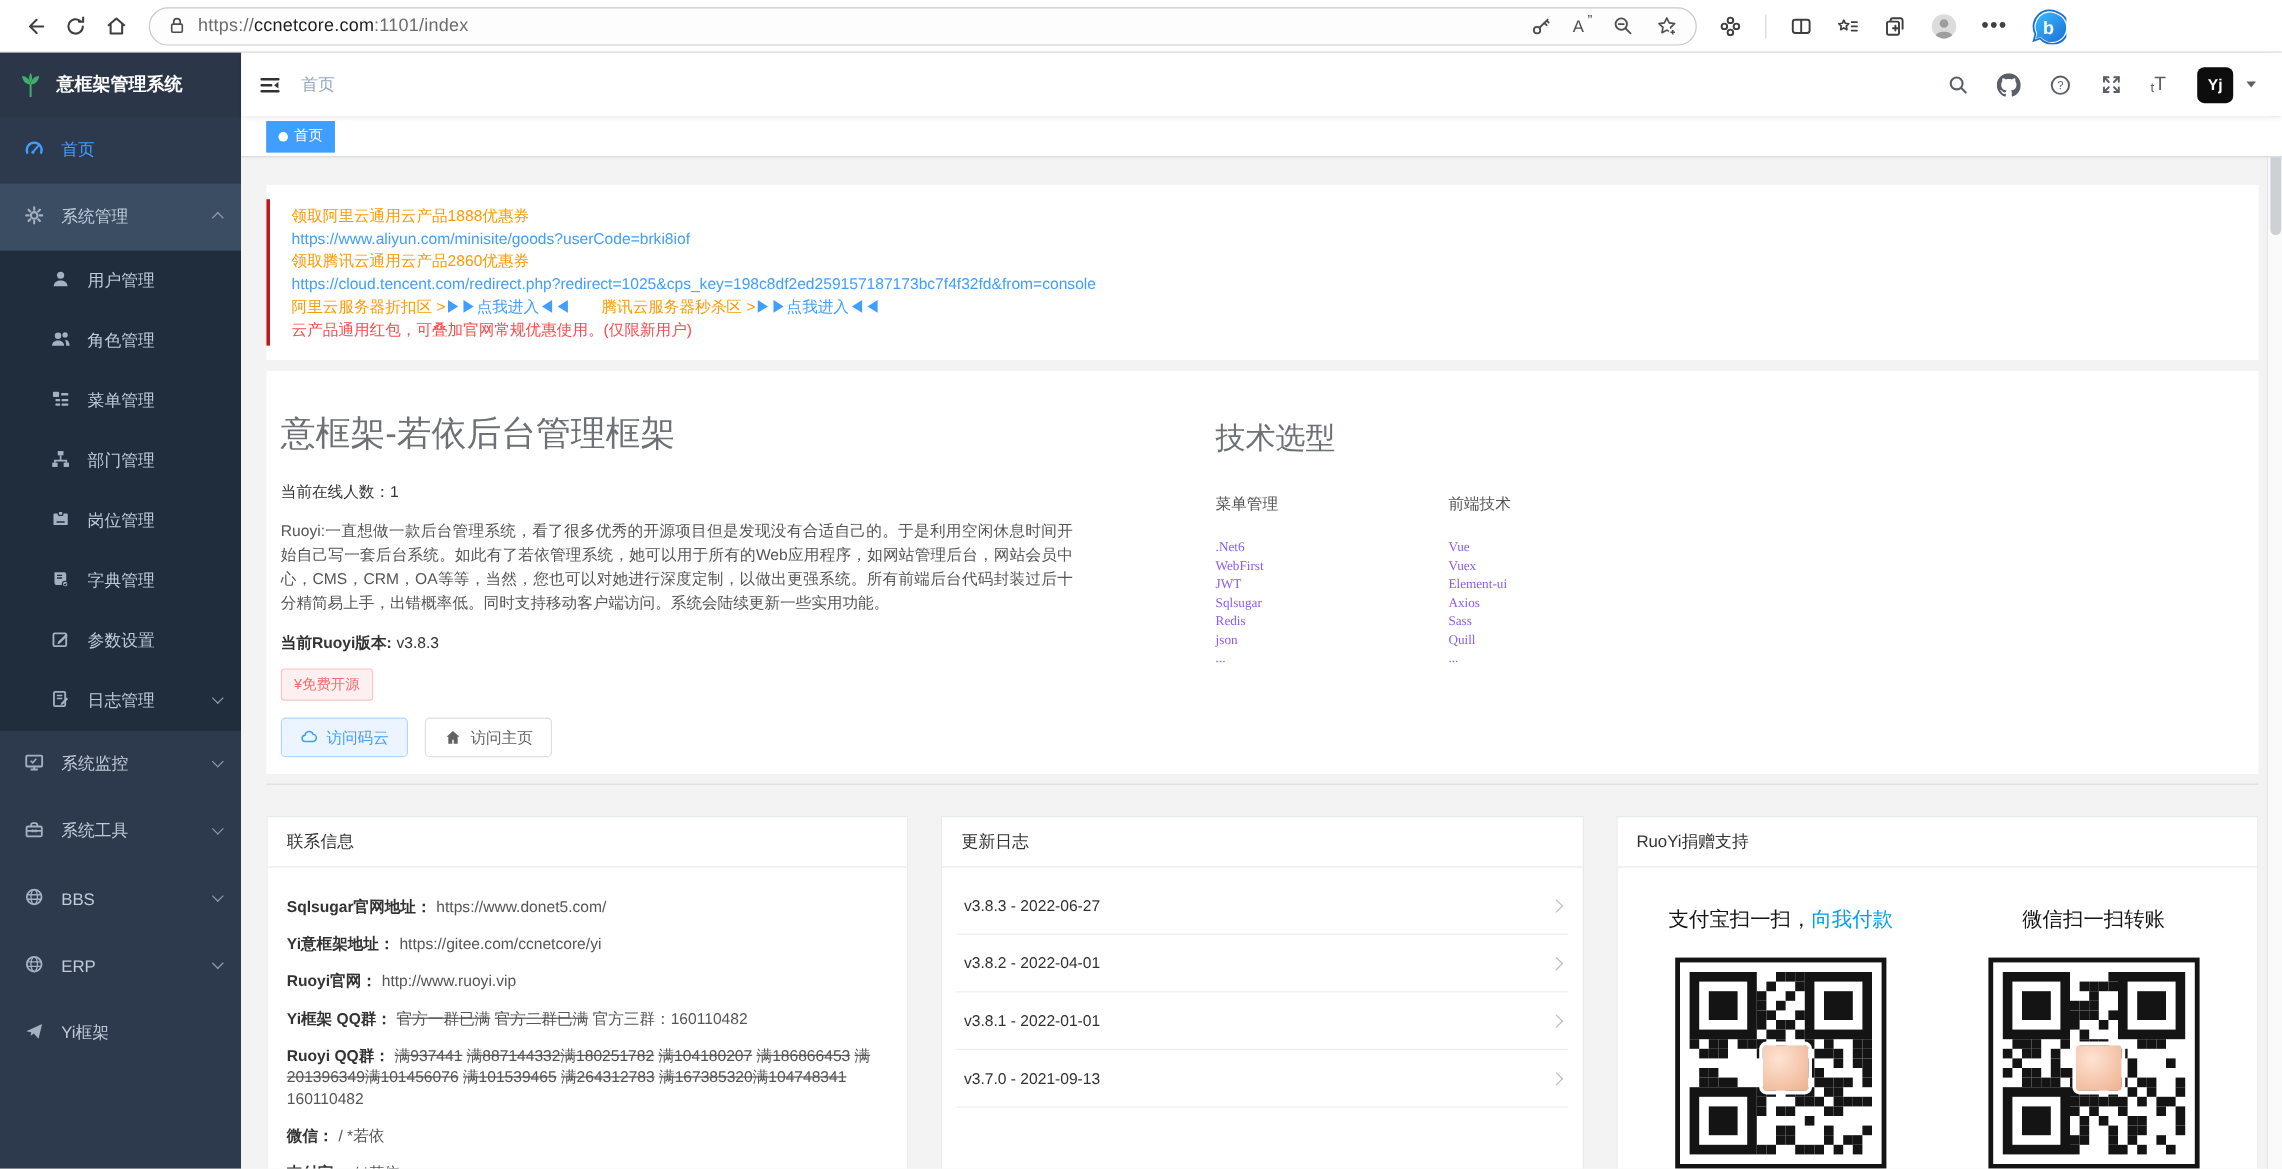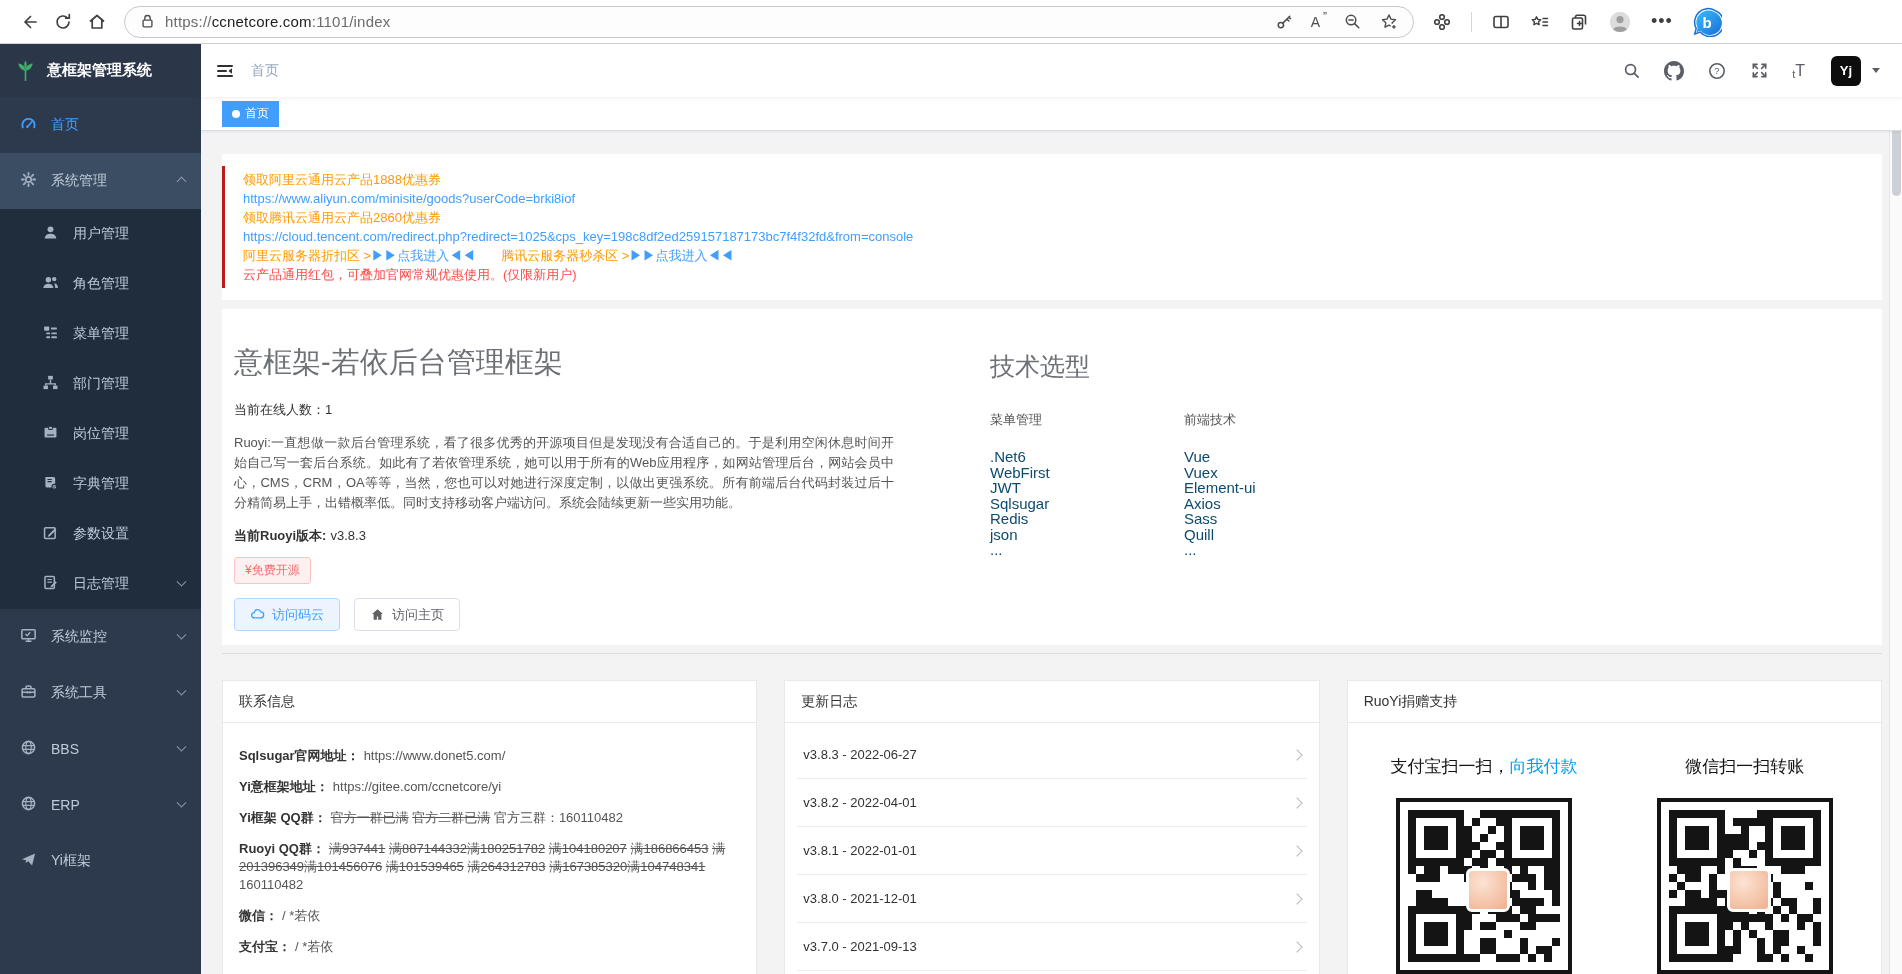--- a/index.html
+++ b/index.html
@@ -82,26 +82,26 @@
   .version-row { margin-top:14px; font-size:13px; color:#333; }
   .version-row b { margin-right:4px;text-align:right; }
   .free-tag { display:inline-block; margin-top:12px; font-size:12px; color:#f56c6c;
     background:#fef0f0; border:1px solid #fbc4c4; border-radius:3px; padding:4px 10px; }
   .btn-row { margin-top:14px; display:flex; gap:14px; }
   .btn { height:33px; padding:0 15px; border-radius:4px; font-size:13px; display:inline-flex;
     align-items:center; gap:7px; cursor:pointer; border:1px solid; }
   .btn-gitee { color:#409eff; background:#ecf5ff; border-color:#b3d8ff; }
   .btn-home { color:#606266; background:#fff; border-color:#dcdfe6; }
 
-  .tech { margin-left:84px; }
+  .tech { margin-left:107px;font-family:Liberation Serif, serif; }
   .tech-title { font-size:25px; line-height:30px; font-weight:400; color:#6d7175; margin-top:6px; }
   .tech-cols { display:flex; margin-top:30px; }
   .tech-col { width:194px; }
   .tech-col h4 { font-size:13px; font-weight:400; color:#555; margin-bottom:20px; }
-  .tech-item { font-size:15px; line-height:15.5px; color:#0c4a6e; }
+  .tech-item { font-size:11px; line-height:15.5px; color:#8b5cf6; }
 
   .section-divider { border:none; border-top:1px solid #dcdde1; margin:8px 0 26px; }
 
   .cards { display:flex; gap:27px; align-items:flex-start; }
   .card { flex:1; background:#fff; border:1px solid #e7eaec; height:420px; }
   .card-header { height:42px; line-height:41px; padding:0 16px; border-bottom:1px solid #e7eaec;
     font-size:14px; color:#333; }
 
   .contact-body { padding:24px 16px 0; }
   .contact-row { margin-bottom:13px; font-size:13px; line-height:18px; color:#555; }
@@ -534,44 +534,41 @@
       </div>
 
       <hr class="section-divider">
 
       <div class="cards">
         <div class="card">
           <div class="card-header">联系信息</div>
           <div class="contact-body" id="contact-rows">
               <div class="contact-row"><span class="c-label">Sqlsugar官网地址：</span><span>https://www.donet5.com/</span></div>
               <div class="contact-row"><span class="c-label">Yi意框架地址：</span><span>https://gitee.com/ccnetcore/yi</span></div>
+              <div class="contact-row"><span class="c-label">Ruoyi官网：</span><span>http://www.ruoyi.vip</span></div>
               <div class="contact-row"><span class="c-label">Yi框架 QQ群：</span><span class="struck">官方一群已满</span><span> </span><span class="struck">官方二群已满</span><span> 官方三群：160110482</span></div>
               <div class="contact-row"><span class="c-label">Ruoyi QQ群：</span><span class="struck">满937441</span><span> </span><span class="struck">满887144332</span><span class="struck">满180251782</span><span> </span><span class="struck">满104180207</span><span> </span><span class="struck">满186866453</span><span> </span><span class="struck">满201396349</span><span class="struck">满101456076</span><span> </span><span class="struck">满101539465</span><span> </span><span class="struck">满264312783</span><span> </span><span class="struck">满167385320</span><span class="struck">满104748341</span><span> 160110482</span></div>
               <div class="contact-row"><span class="c-label">微信：</span><span>/ *若依</span></div>
               <div class="contact-row"><span class="c-label">支付宝：</span><span>/ *若依</span></div>
             </div>
         </div>
 
         <div class="card">
           <div class="card-header">更新日志</div>
           <div class="cl-body" id="changelog-rows">
               <div class="cl-row">
                 <span>v3.8.3 - 2022-06-27</span>
                 <span class="cl-arrow"></span>
               </div>
               <div class="cl-row">
                 <span>v3.8.2 - 2022-04-01</span>
                 <span class="cl-arrow"></span>
               </div>
               <div class="cl-row">
                 <span>v3.8.1 - 2022-01-01</span>
-                <span class="cl-arrow"></span>
-              </div>
-              <div class="cl-row">
-                <span>v3.8.0 - 2021-12-01</span>
                 <span class="cl-arrow"></span>
               </div>
               <div class="cl-row">
                 <span>v3.7.0 - 2021-09-13</span>
                 <span class="cl-arrow"></span>
               </div>
             </div>
         </div>
 
         <div class="card">

